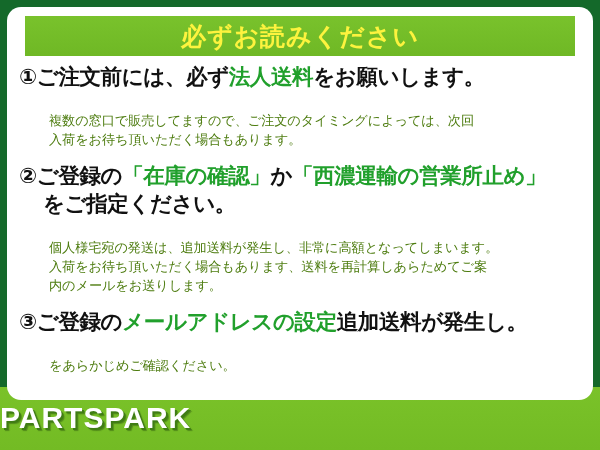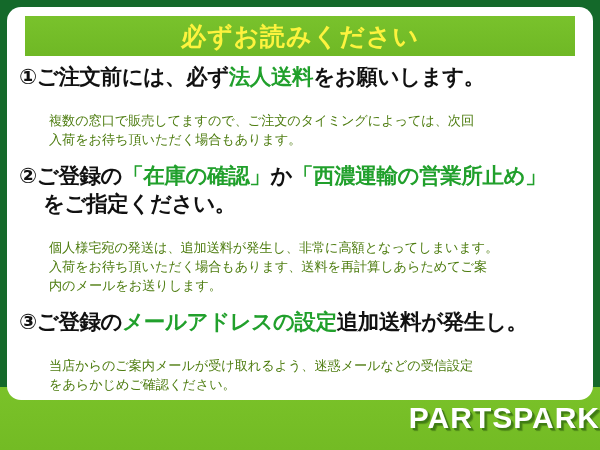--- a/index.html
+++ b/index.html
@@ -32,21 +32,21 @@
     height: 63px;
     background: linear-gradient(180deg, #7ac229 0%, #73bb24 100%);
     z-index: 1;
   }
 
   #brand-text {
     position: absolute;
     left: 0;
     right: 0;
     top: 14px;
-    text-align: right;
+    text-align: left;
     font-size: 30px;
     font-weight: bold;
     letter-spacing: 1px;
     color: #ffffff;
     text-shadow: 2px 2px 0 #3f7d14, 3px 3px 1px rgba(40,80,10,0.45);
   }
 
   
   #content-panel {
     position: absolute;
@@ -156,20 +156,19 @@
           <div class="item-heading heading-indent">をご指定ください。</div>
           <div class="item-body">
             <div>個人様宅宛の発送は、追加送料が発生し、非常に高額となってしまいます。</div>
             <div>入荷をお待ち頂いただく場合もあります、送料を再計算しあらためてご案</div>
             <div>内のメールをお送りします。</div>
           </div>
         </div>
         <div class="notice-item" id="item-3">
           <div class="item-heading"><span>③</span><span>ご登録の</span><span class="hl">メールアドレスの設定</span><span>追加送料が発生し。</span></div>
           <div class="item-body">
-            <div>当店からのご案内メールが受け取れるよう、迷惑メールなどの受信設定</div>
             <div>をあらかじめご確認ください。</div>
           </div>
         </div>
       </div>
 
   </div>
 </div>
 
 </body></html>

